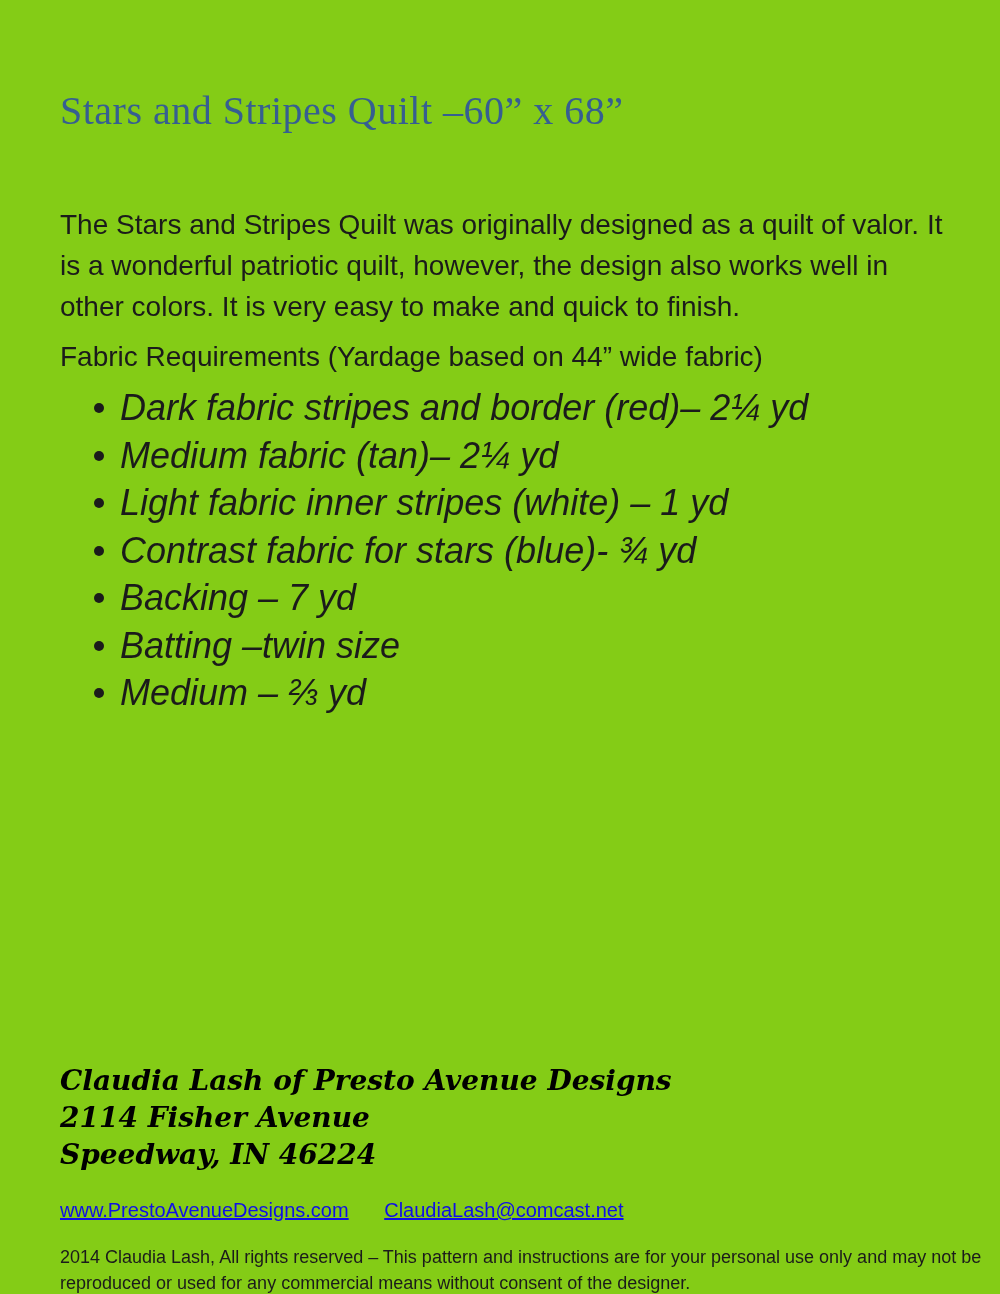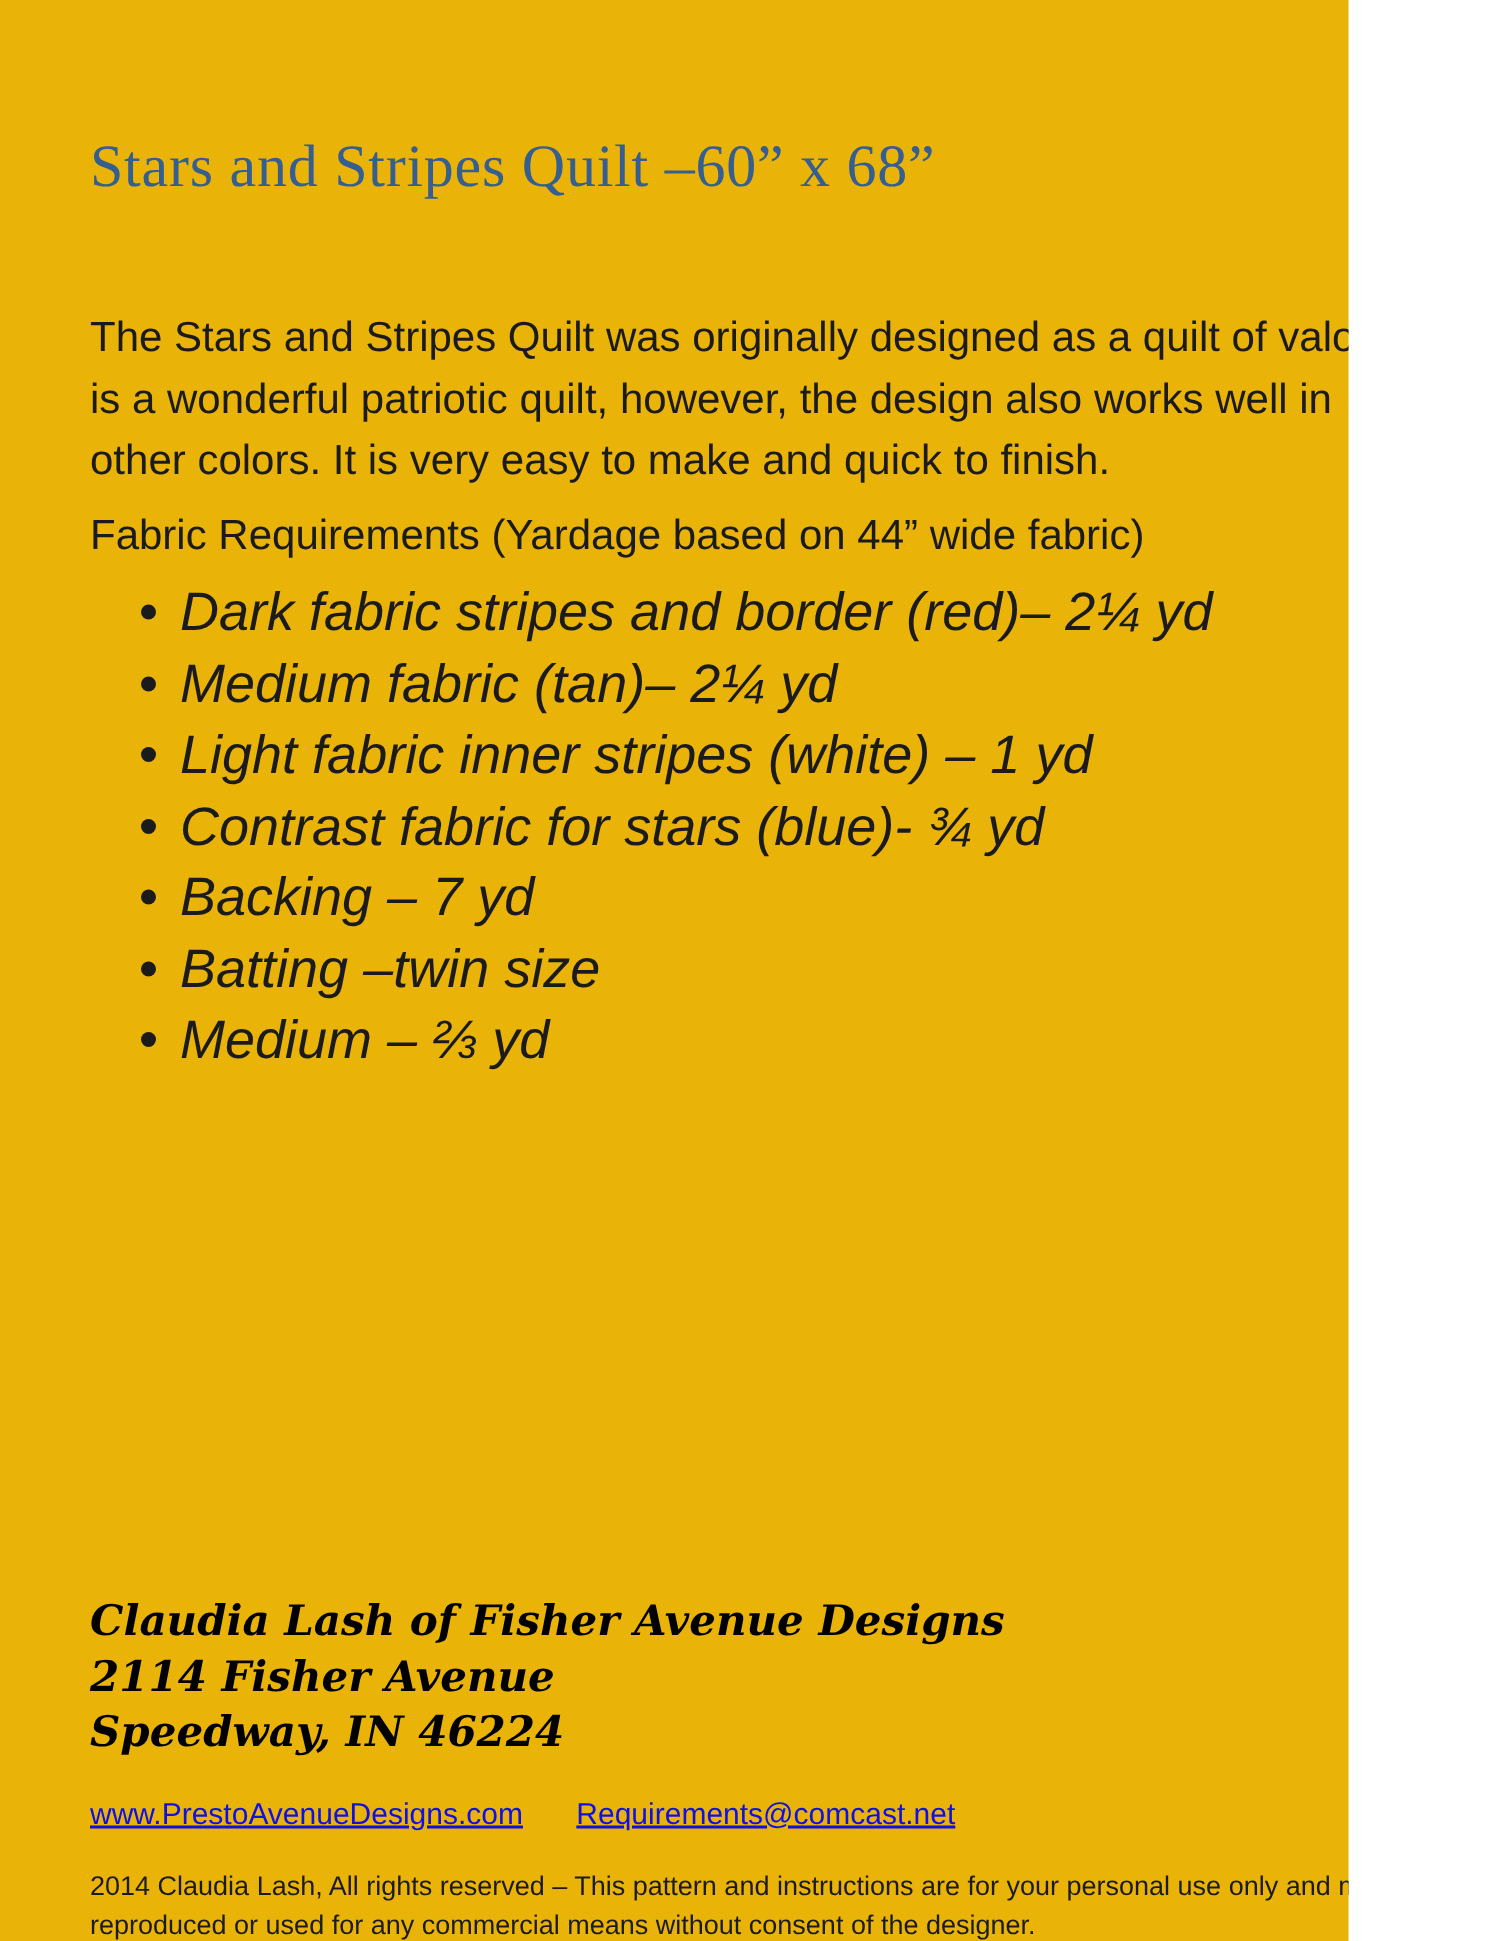--- a/index.html
+++ b/index.html
@@ -2,23 +2,23 @@
 <html><head>
 <meta charset="utf-8">
 <style>
   html, body {
     margin: 0;
     padding: 0;
     background: #ffffff;
   }
   .page {
     position: relative;
-    width: 899px;
+    width: 1000px;
     height: 1294px;
-    background: #eab308;
+    background: #84cc16;
     font-family: "Liberation Sans", sans-serif;
     color: #1b1b1b;
     overflow: hidden;
   }
   .doc-title {
     position: absolute;
     left: 60px;
     top: 60px;
     font-family: "Liberation Serif", serif;
     font-weight: 400;
@@ -145,25 +145,25 @@
       <span class="dot"></span>
       <span>Batting –twin size</span>
     </li>
     <li>
       <span class="dot"></span>
       <span>Medium –  ⅔ yd</span>
     </li>
   </ul>
 
   <div class="signature">
-    <div>Claudia Lash of Fisher Avenue Designs</div>
+    <div>Claudia Lash of Presto Avenue Designs</div>
     <div>2114 Fisher Avenue</div>
     <div>Speedway, IN 46224</div>
   </div>
 
   <div class="links-row">
     <a>www.PrestoAvenueDesigns.com</a>
-    <a>Requirements@comcast.net</a>
+    <a>ClaudiaLash@comcast.net</a>
   </div>
 
   <p class="copyright">2014 Claudia Lash, All rights reserved – This pattern and instructions are for your personal use only and may not be reproduced or used for any commercial means without consent of the designer.</p>
 
 </div>
 
 </body></html>

